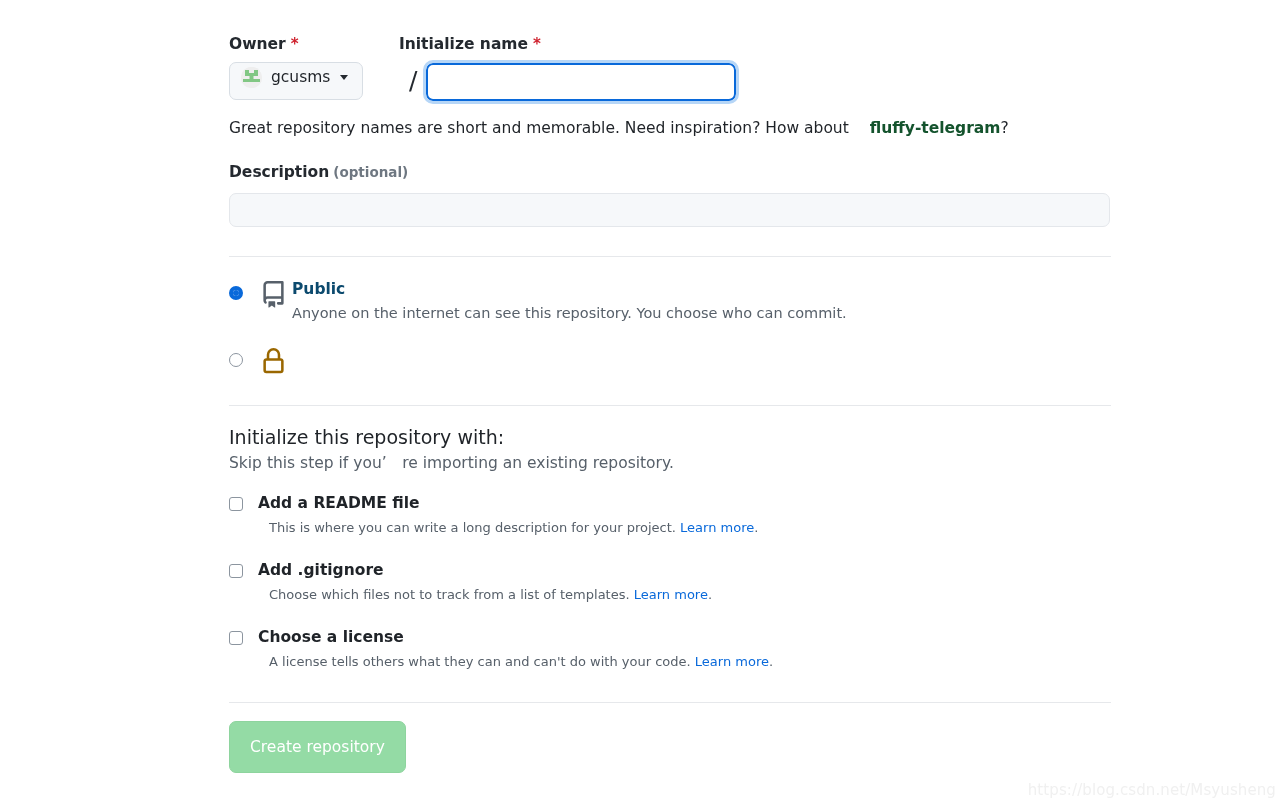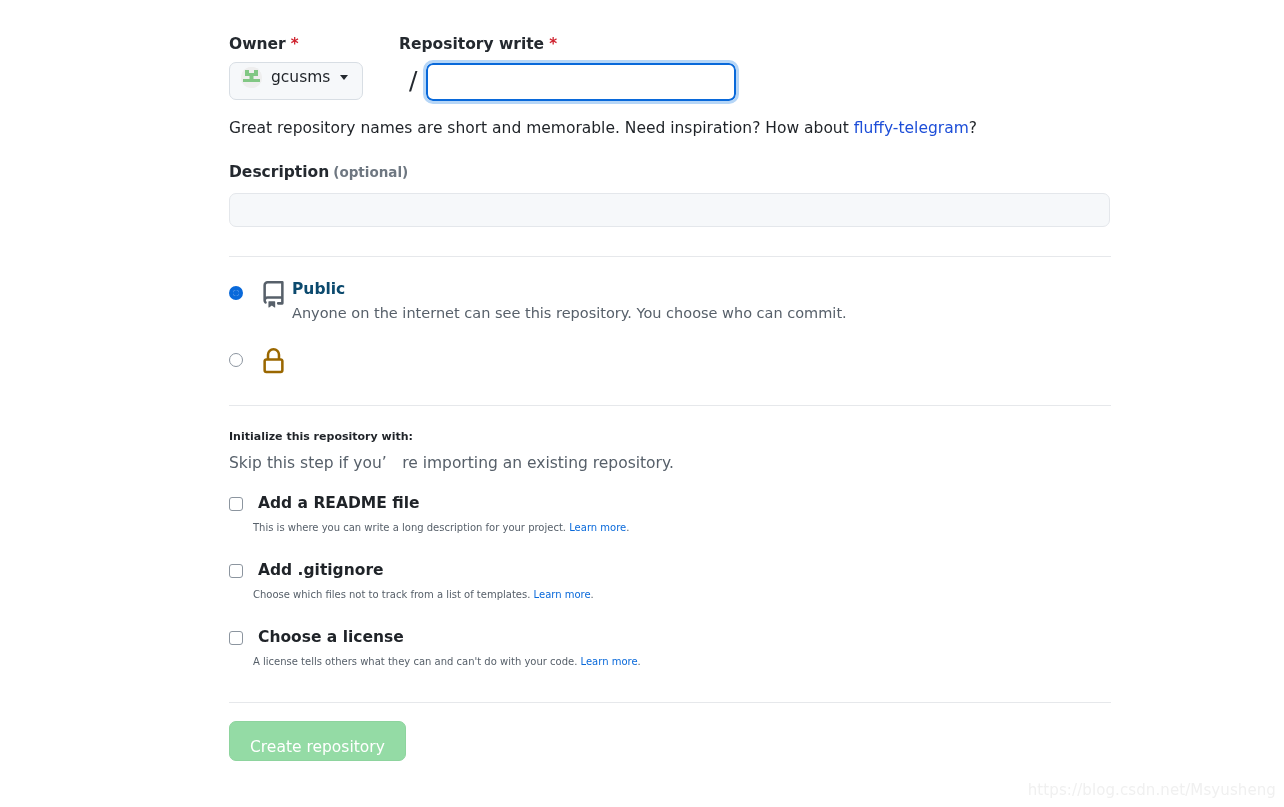--- a/index.html
+++ b/index.html
@@ -104,24 +104,25 @@
   }
   .repo-name-wrap { display: flex; align-items: flex-end; }
 
   .hint-line {
     font-size: 15.5px;
     line-height: 22px;
     color: #1f2328;
     margin-top: 16px;
   }
   .suggest-link {
-    color: #1d4ed8;
-    font-weight: normal;
+    color: #14532d;
+    font-weight: bold;
     text-decoration: none;
     cursor: pointer;
+    margin-left: 16px;
   }
 
   
   .desc-block { margin-top: 23px; }
   .desc-label {
     font-size: 15.5px;
     font-weight: bold;
     color: #24292f;
   }
   .desc-optional {
@@ -199,22 +200,22 @@
   .vis-desc {
     font-size: 14.5px;
     color: #57606a;
     line-height: 21px;
     margin-top: 3px;
   }
 
   
   .init-block { margin-top: 19px; }
   .init-title {
-    font-size: 11px;
-    font-weight: bold;
+    font-size: 19px;
+    font-weight: normal;
     color: #1f2328;
     line-height: 24px;
   }
   .init-sub {
     font-size: 15.5px;
     color: #57606a;
     line-height: 24px;
     margin-top: 2px;
   }
 
@@ -236,42 +237,42 @@
     cursor: pointer;
   }
   .check-label {
     font-size: 15.5px;
     font-weight: bold;
     color: #1f2328;
     margin-left: 15px;
     line-height: 21px;
   }
   .check-desc {
-    font-size: 10px;
+    font-size: 13px;
     color: #57606a;
     line-height: 21px;
     margin-top: 3px;
-    margin-left: 24px;
+    margin-left: 40px;
   }
   .learn-link {
     color: #0969da;
     text-decoration: none;
     cursor: pointer;
   }
 
   
   .submit-wrap { margin-top: 18px; }
   .create-btn {
     background: #94dba5;
     border: 1px solid #8ed49e;
     color: #ffffff;
     font-size: 15.5px;
     font-weight: normal;
     padding: 16px 20px;
-    height: 40px;
+    height: 52px;
     border-radius: 7px;
     cursor: default;
     font-family: inherit;
   }
 
   .watermark {
     position: absolute;
     right: 8px;
     bottom: 8px;
     font-size: 15px;
@@ -301,21 +302,21 @@
               <rect x="2" y="12" width="17" height="3"></rect>
             </g>
           </svg>
         </span>
         <span class="owner-name">gcusms</span>
         <span class="caret"></span>
       </button>
     </div>
 
     <div class="field-col-repo">
-      <span class="field-label"><span>Repository write</span><span class="req-star">*</span></span>
+      <span class="field-label"><span>Initialize name</span><span class="req-star">*</span></span>
       <div class="repo-name-wrap">
         <span class="slash">/</span>
         <input class="repo-name-input" type="text" value="" placeholder="" style="">
       </div>
     </div>
   </div>
 
   <div class="hint-line"><span>Great repository names are short and memorable. Need inspiration? How about </span><a class="suggest-link">fluffy-telegram</a><span>?</span></div>
 
   <div class="desc-block">

